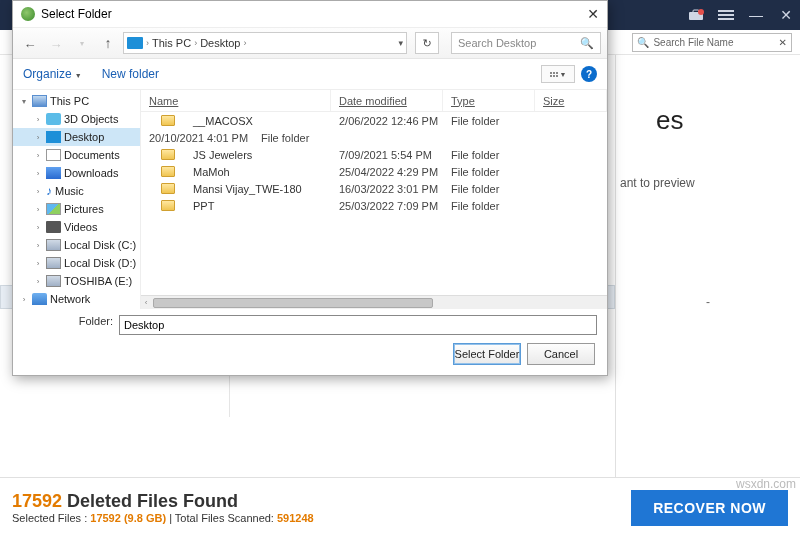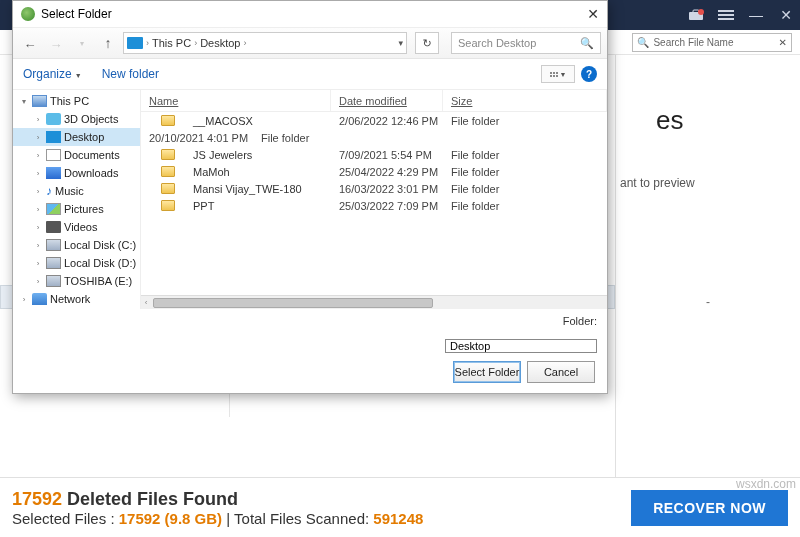--- a/index.html
+++ b/index.html
@@ -16,21 +16,21 @@
 .preview-pane .ptitle { font-size: 26px; color: #222; padding: 50px 0 0 40px; font-weight: 300;}
 .preview-pane .pmsg { font-size: 12px; color: #555; padding: 4px 0 0 4px; margin-top: 36px; }
 .lower-strip { position:absolute; top:230px; left:0; right:185px; height:24px; background:#e8eef5; border:1px solid #d0d8e0; display:flex; align-items:center; justify-content:flex-end; padding-right:80px; color:#4a5568; font-size:12px;}
 .lower-strip .ssize { margin-right: 30px; }
 
 
 .footer { position: absolute; left: 0; right: 0; bottom: 0; height: 60px; border-top: 1px solid #e0e0e0; display: flex; align-items: center; padding: 12px 12px; }
 .footer .stats { flex: 1; }
 .footer .headline { font-size: 18px; font-weight: 700; color: #333; }
 .footer .headline .num { color: #e37b00; }
-.footer .subline { font-size: 15px; color: #333; }
+.footer .subline { font-size: 11px; color: #333; }
 .footer .subline .o { color: #e37b00; font-weight: 600; }
 .recover-btn { background: #1f76d4; color: #fff; font-size: 14px; font-weight: 600; padding: 10px 22px; border: none; letter-spacing: 0.5px; }
 .watermark { position: absolute; right: 4px; bottom: 46px; font-size: 12px; color: #bbb; }
 
 
 .dlg { position: absolute; top: 0; left: 12px; width: 596px; background: #fff; border: 1px solid #aaa; box-shadow: 2px 3px 12px rgba(0,0,0,0.35); z-index: 50; }
 .dlg-title { height: 26px; display: flex; align-items: center; padding: 0 8px; font-size: 12px; gap: 6px; }
 .dlg-title .dt-icon { width: 14px; height: 14px; background: radial-gradient(circle at 40% 40%, #8fc76d, #3a8a2a); border-radius: 50%; }
 .dlg-title .close { margin-left: auto; font-size: 14px; color: #333; font-family: Arial; }
 .dlg-nav { height: 32px; border-top: 1px solid #eee; border-bottom: 1px solid #e5e5e5; background: linear-gradient(#fdfdfd,#f3f3f3); display: flex; align-items: center; padding: 0 6px; gap: 4px; }
@@ -77,21 +77,21 @@
 .files-list { flex:1; overflow:hidden; }
 .frow { display:flex; height:17px; align-items:center; font-size:11px; color:#333; }
 .frow .fname { width:190px; padding-left:20px; display:flex; align-items:center; gap:18px;}
 .frow .folder-ico { width:14px; height:11px; background:linear-gradient(#ffe79e,#f0c552); border:1px solid #d0a030; border-radius:1px;}
 .frow .fdate { width:112px; padding-left:8px; color:#444;}
 .frow .ftype { width:92px; padding-left:8px; color:#444;}
 .scroll-h { height:14px; background:#f0f0f0; border-top:1px solid #ddd; display:flex; align-items:center;}
 .scroll-h .thumb { height:10px; background:#c8c8c8; border:1px solid #aaa; margin-left:2px; width:60%; border-radius:2px;}
 
 .dlg-bottom { padding: 6px 10px 10px 10px; display:flex; flex-direction:column; gap:8px;}
-.folder-line { display:flex; align-items:flex-end; gap:12px;flex-direction:column; }
+.folder-line { display:flex; align-items:flex-start; gap:6px; }
 .folder-line label { font-size:11px; color:#333; width:90px; text-align:right;}
 .folder-line input { flex:1; height:20px; border:1px solid #888; padding:0 4px; font-size:11px;}
 .btn-row { display:flex; justify-content:flex-end; gap:6px; padding-right:2px;}
 .win-btn { min-width:68px; height:22px; border:1px solid #999; background:linear-gradient(#fdfdfd,#eaeaea); font-size:11px; color:#222; }
 .win-btn.default { border-color:#5a9bd8; box-shadow:0 0 0 1px #93c1ea inset;}
 
 .left-scan-col { position:absolute; top:55px; left:0; width:230px; bottom:60px; border-right:1px solid #e5e5e5;}
 </style>
 </head>
 <body>
@@ -251,20 +251,21 @@
       <div class="tree-row">
           <span class="chev">›</span>
           <span class="t-icon ico-net"></span>
           <span>Network</span>
         </div>
     </div>
     <div class="files">
       <div class="files-head">
         <div class="col-n">Name</div>
         <div class="col-d">Date modified</div>
+        <div class="col-t">Type</div>
         <div class="col-s">Size</div>
       </div>
       <div class="files-list" id="files-list">
           <div class="frow">
             <div class="fname">
               <span class="folder-ico"></span>
               <span>__MACOSX</span>
             </div>
             <div class="fdate">2/06/2022 12:46 PM</div>
             <div class="ftype">File folder</div>

